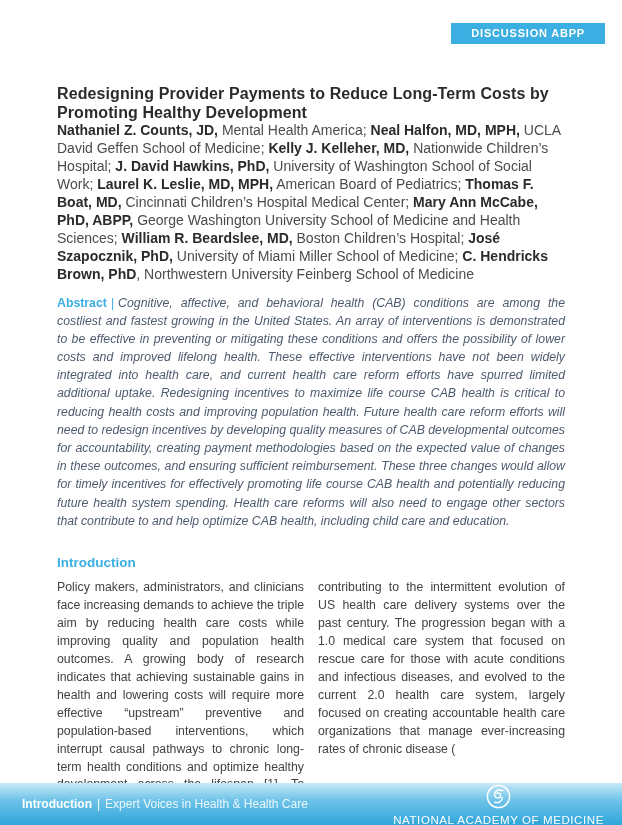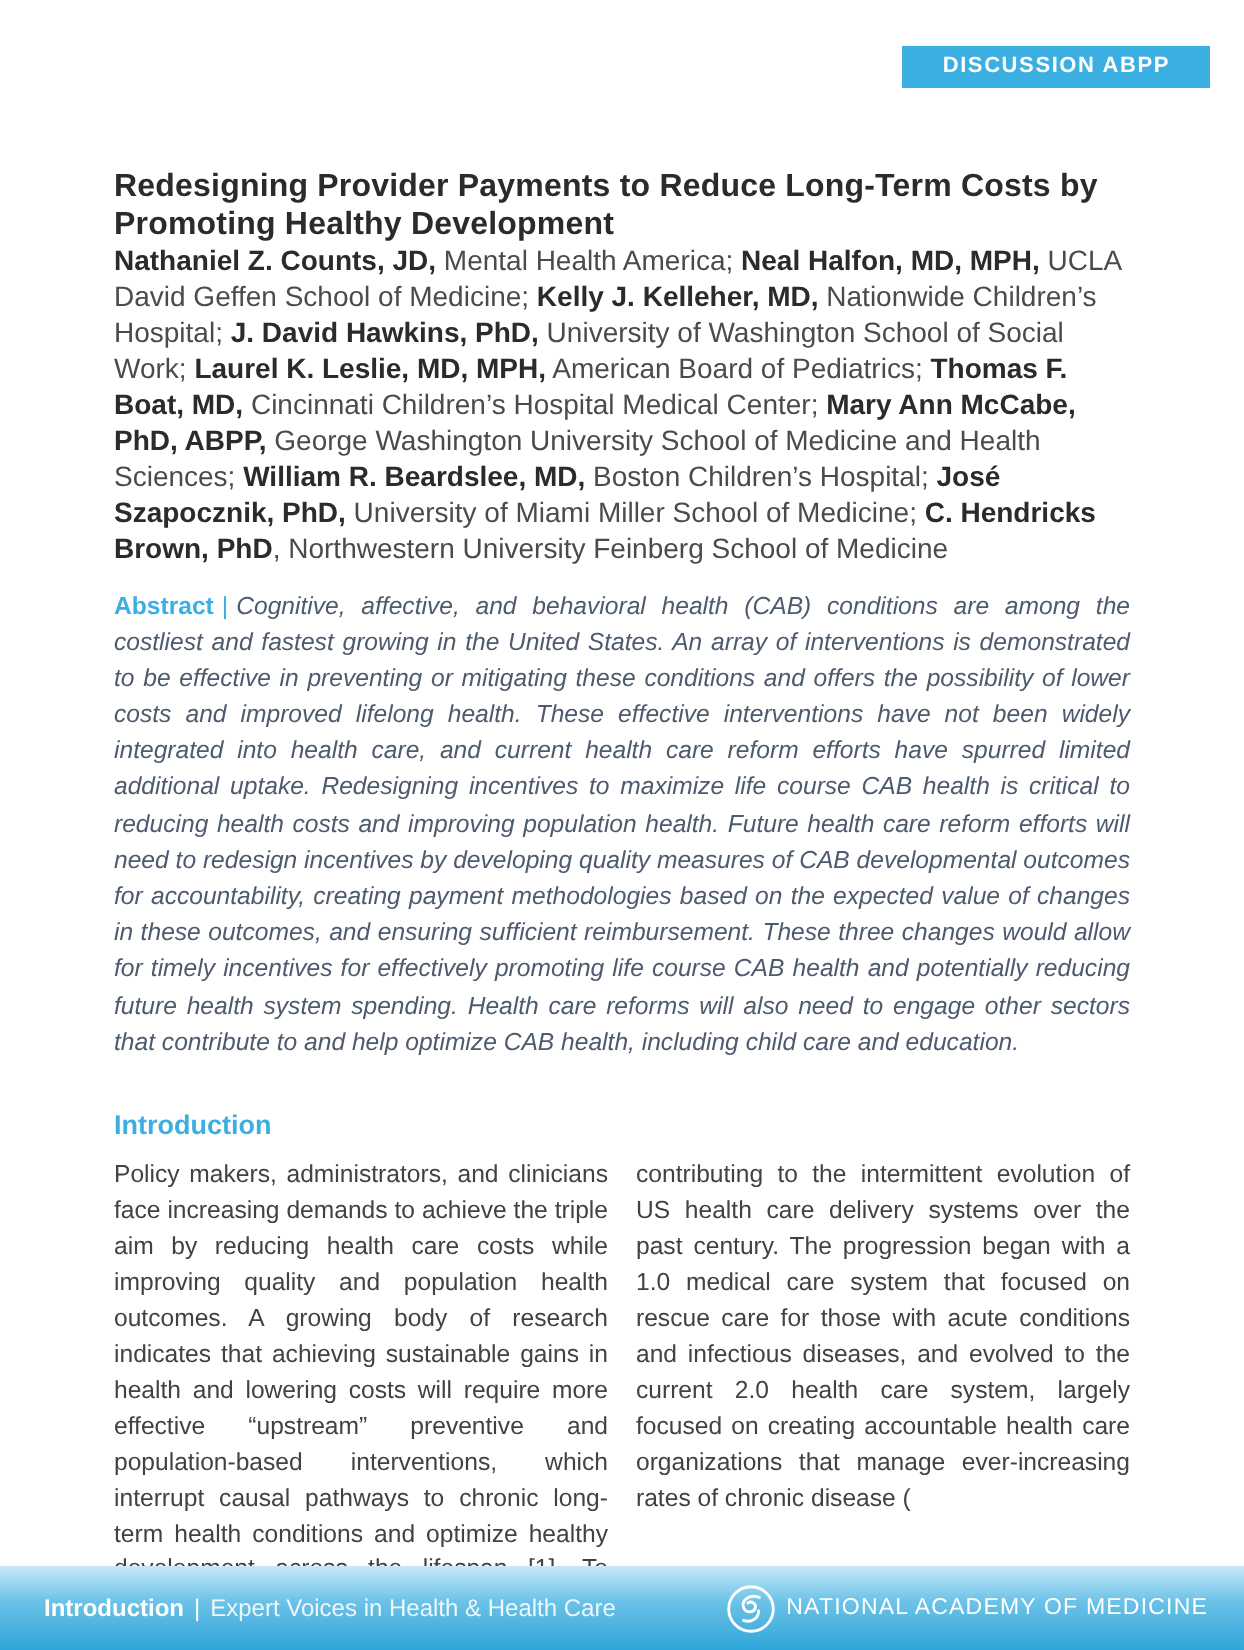--- a/index.html
+++ b/index.html
@@ -49,21 +49,21 @@
   .b { font-weight:bold; }
   .footer {
     position:absolute; left:0; right:0; bottom:0; height:42px;
     background:linear-gradient(180deg,#c8e9f7 0%, #6cc2e8 42%, #2FA6DA 100%);
     display:flex; align-items:center; justify-content:space-between;
     padding:0 18px 0 22px; box-sizing:border-box;
   }
   .footer-left { font-size:12px; color:rgba(255,255,255,0.88); }
   .footer-left .b { color:#ffffff; }
   .footer-left .sep { margin:0 5px; color:#ffffff; }
-  .footer-right { display:flex; align-items:center; gap:4px; }
+  .footer-right { display:flex; align-items:center; gap:4px;flex-direction:column; }
   .org-name { font-size:11.5px; color:#ffffff; letter-spacing:0.6px; }
   .nam-logo { display:block; }
 </style>
 </head>
 <body>
 
 <div class="page">
 
   <div class="badge">DISCUSSION ABPP</div>
 

